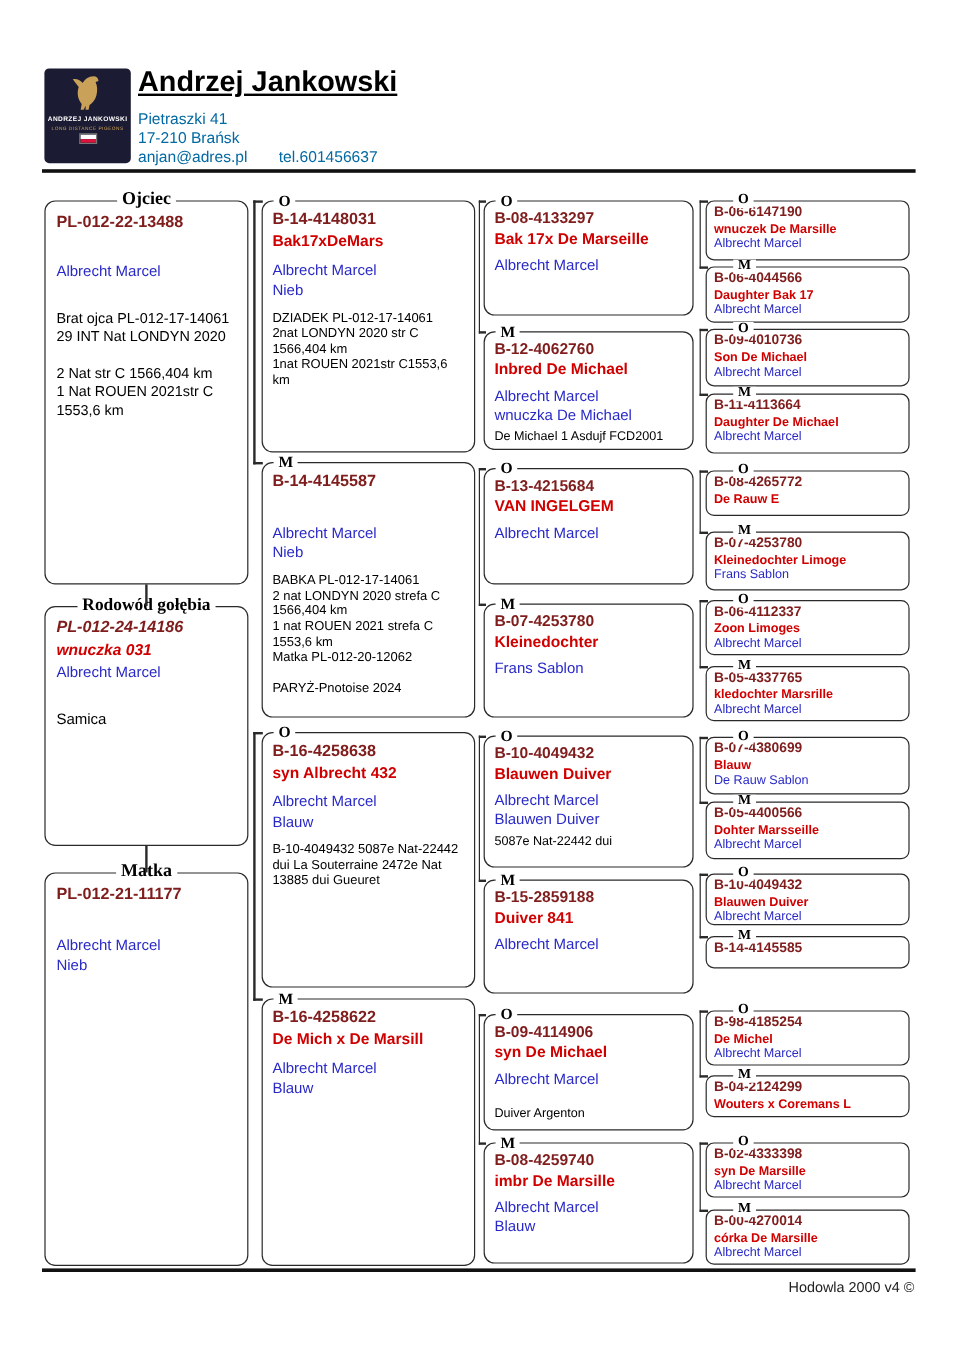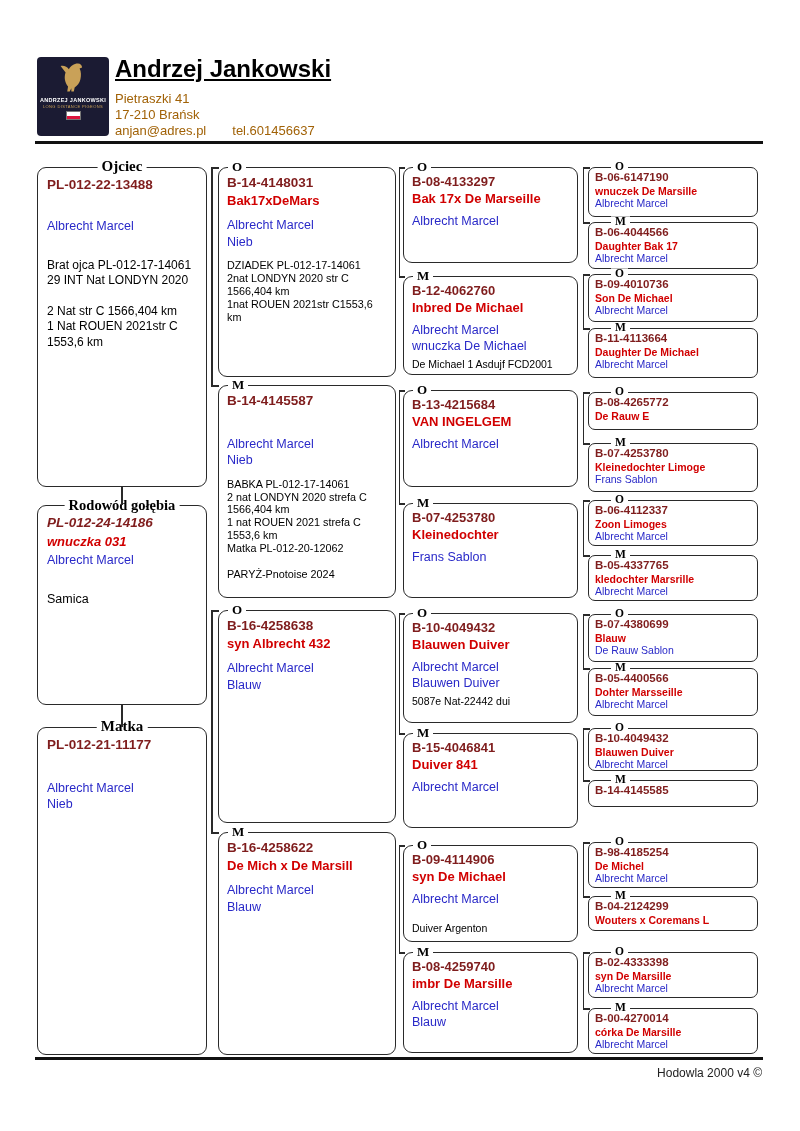--- a/index.html
+++ b/index.html
@@ -10,21 +10,21 @@
   
   .logo { position:absolute; left:37px; top:57px; width:72px; height:79px; background:#1b1b33; border-radius:4px;
           display:flex; flex-direction:column; align-items:center; padding-top:4px; }
   .logo svg { width:36px; height:33px; }
   .logo-title { color:#fff; font-size:5.5px; font-weight:bold; letter-spacing:.3px; margin-top:3px; white-space:nowrap; }
   .logo-sub { color:#c9a158; font-size:4px; letter-spacing:.4px; margin-top:1px; white-space:nowrap; }
   .flag { width:15px; height:9px; border:1px solid #777; margin-top:2px; overflow:hidden; }
   .flag .fw { display:block; height:50%; background:#fff; }
   .flag .fr { display:block; height:50%; background:#dc143c; }
   .owner-name { position:absolute; left:115px; top:55px; font-size:24px; font-weight:bold; text-decoration:underline; color:#000; }
-  .addr { position:absolute; left:115px; font-size:13px; color:#a16207; }
+  .addr { position:absolute; left:115px; font-size:13px; color:#0369a1; }
   .addr.l1 { top:91px; } .addr.l2 { top:107px; } .addr.l3 { top:123px; }
   .addr .phone { margin-left:26px; }
 
   .rule { position:absolute; left:35px; width:728px; height:3px; background:#111; }
   .rule.top { top:141px; } .rule.bottom { top:1057px; }
   .footer-credit { position:absolute; right:38px; top:1066px; font-size:12px; color:#222; }
 
   
   .box { position:absolute; border:1.5px solid #2a2a2a; border-radius:9px; background:#fff; padding:6px 8px; }
   .tag { position:absolute; top:0; transform:translateY(-58%); background:#fff; padding:0 4px;
@@ -143,20 +143,21 @@
 
 PARYŻ-Pnotoise 2024</div>
   </div>
 
   <div class="box g2" style="left:218px;top:610px;width:178px;height:213px">
     <span class="tag left">O</span>
     <div class="ring">B-16-4258638</div>
     <div class="red">syn Albrecht 432</div>
     <div class="blue">Albrecht Marcel</div>
     <div class="blue">Blauw</div>
+    <div class="notes">B-10-4049432  5087e Nat-22442 dui  La Souterraine 2472e Nat 13885 dui Gueuret</div>
   </div>
 
   <div class="box g2" style="left:218px;top:832px;width:178px;height:223px">
     <span class="tag left">M</span>
     <div class="ring">B-16-4258622</div>
     <div class="red">De Mich x De Marsill</div>
     <div class="blue">Albrecht Marcel</div>
     <div class="blue">Blauw</div>
   </div>
 
@@ -194,21 +195,21 @@
     <span class="tag left">O</span>
     <div class="ring">B-10-4049432</div>
     <div class="red">Blauwen Duiver</div>
     <div class="blue">Albrecht Marcel</div>
     <div class="blue">Blauwen Duiver</div>
     <div class="notes">5087e Nat-22442 dui</div>
   </div>
 
   <div class="box g3" style="left:403px;top:733px;width:175px;height:95px">
     <span class="tag left">M</span>
-    <div class="ring">B-15-4046841</div>
+    <div class="ring">B-15-2859188</div>
     <div class="red">Duiver 841</div>
     <div class="blue">Albrecht Marcel</div>
   </div>
 
   <div class="box g3" style="left:403px;top:845px;width:175px;height:97px">
     <span class="tag left">O</span>
     <div class="ring">B-09-4114906</div>
     <div class="red">syn De Michael</div>
     <div class="blue">Albrecht Marcel</div>
     <div class="sp" style="height:12px"></div>

